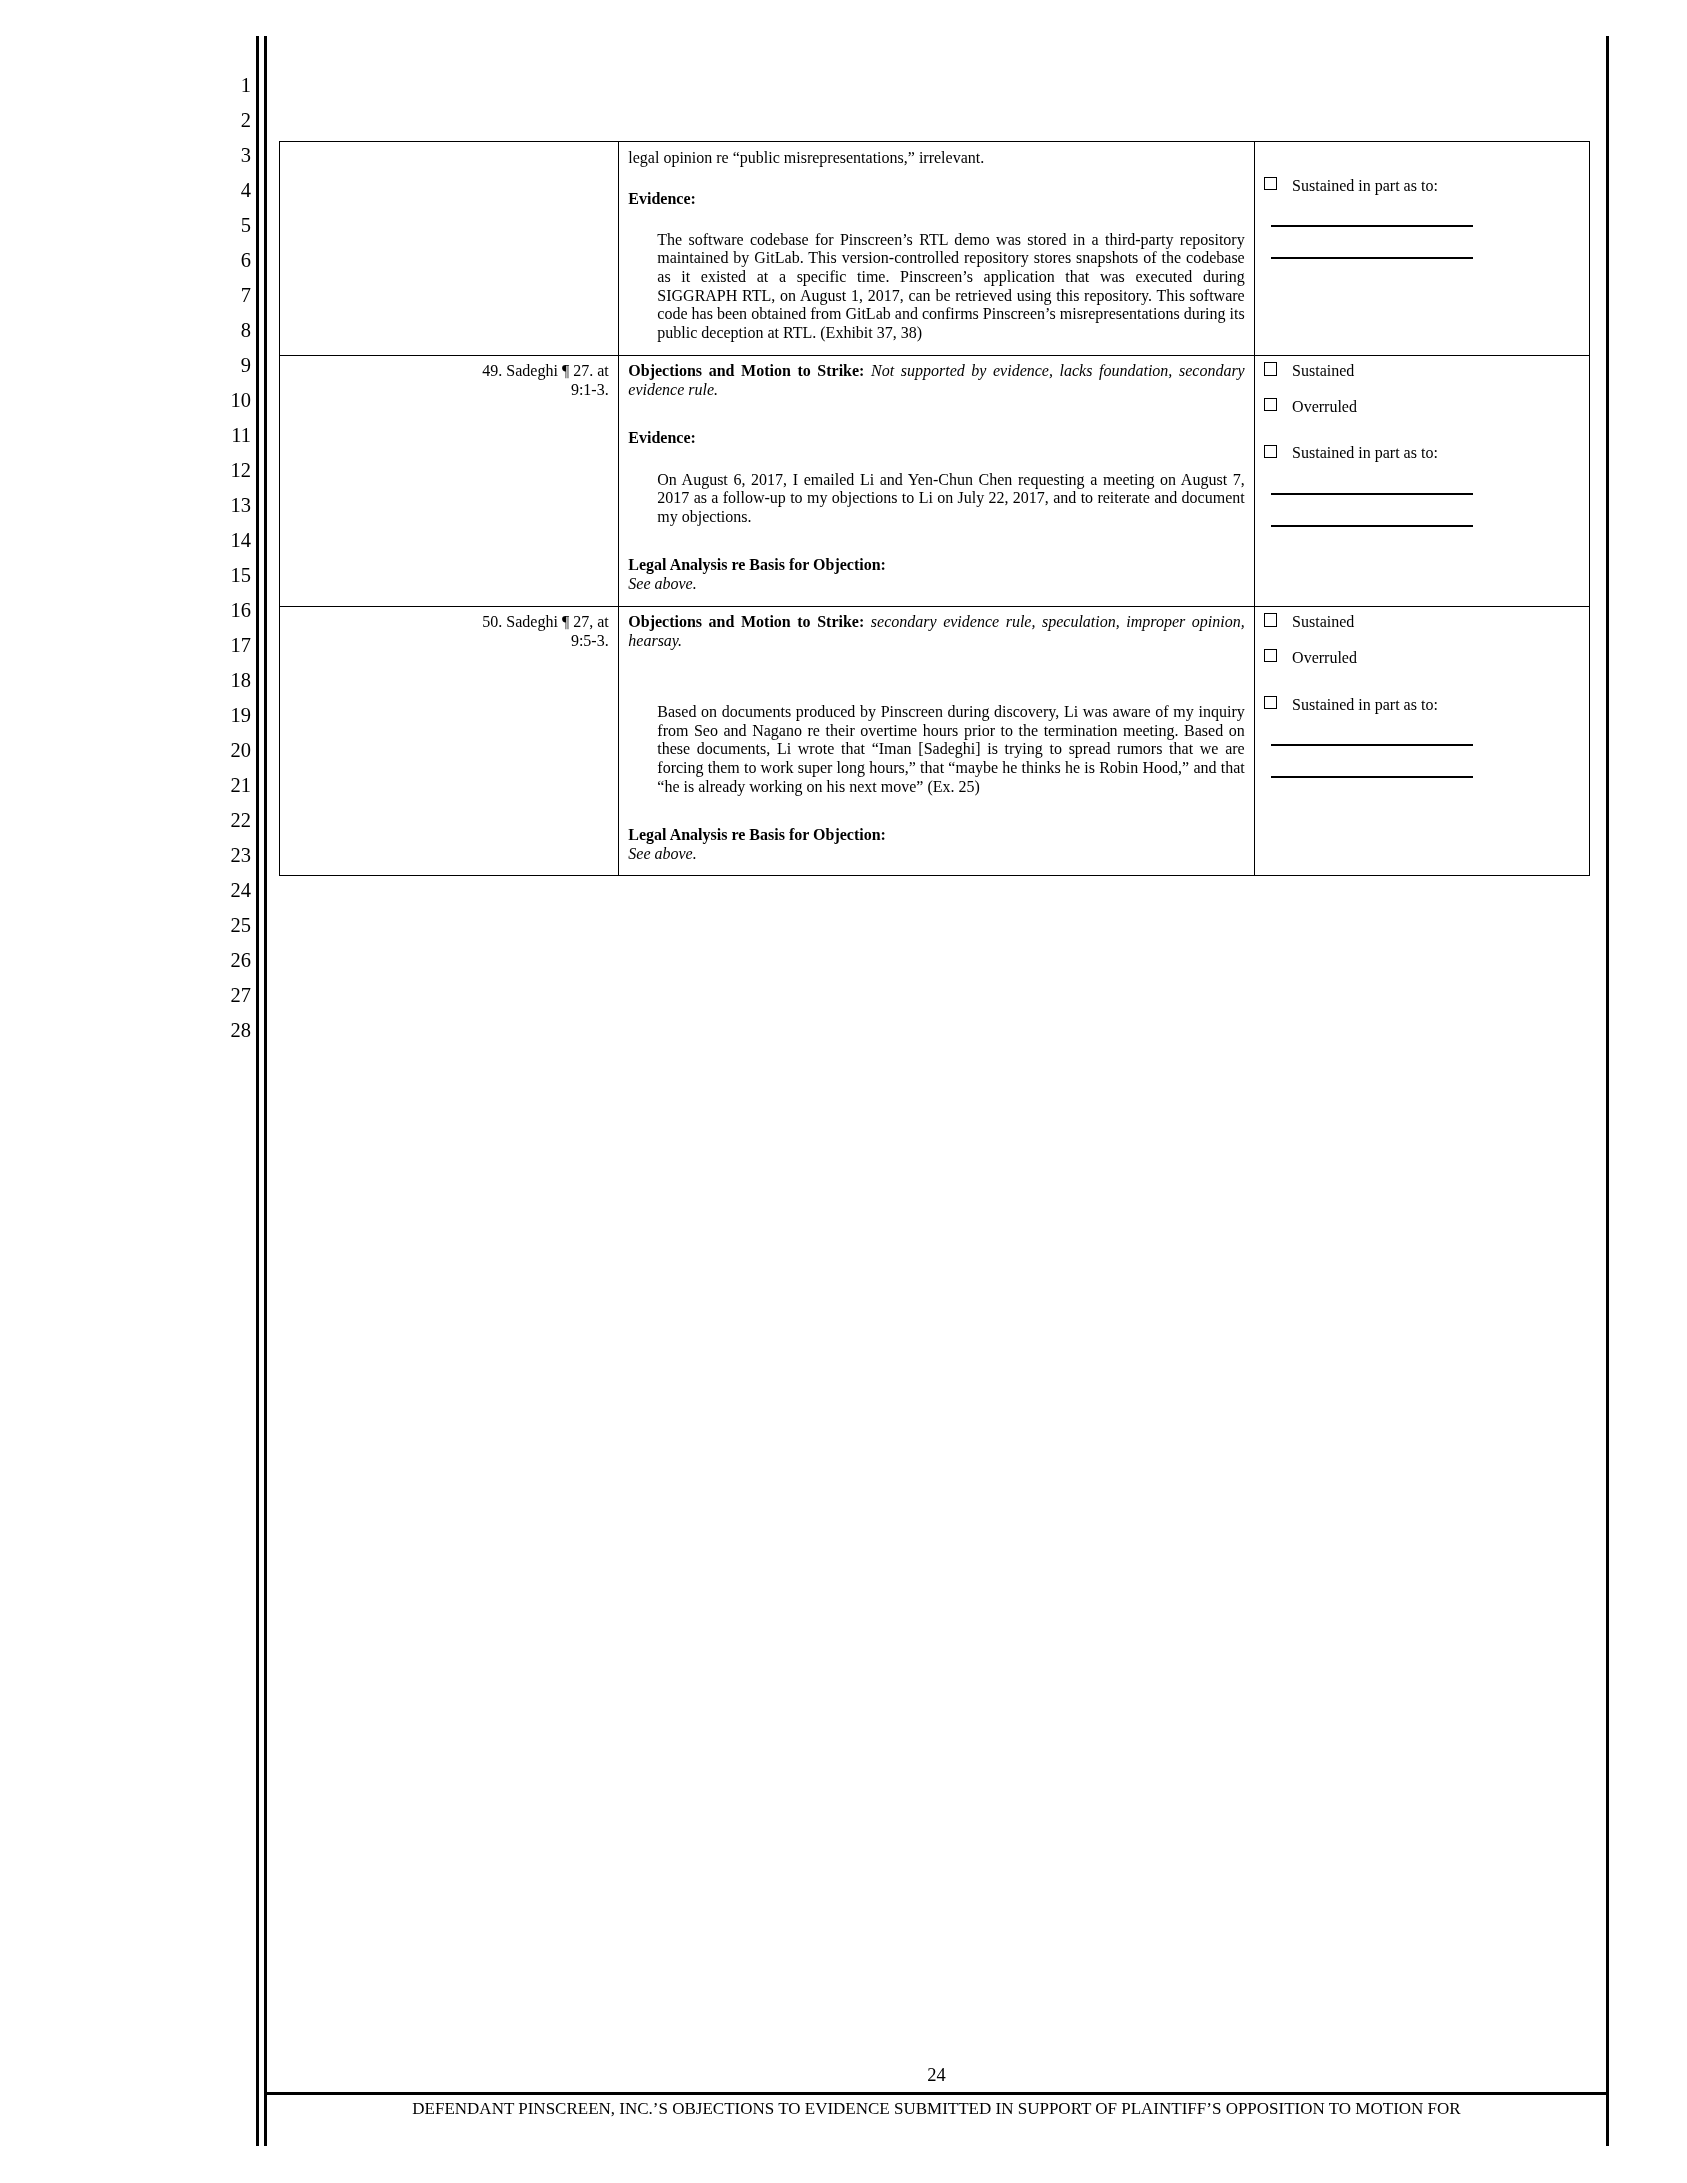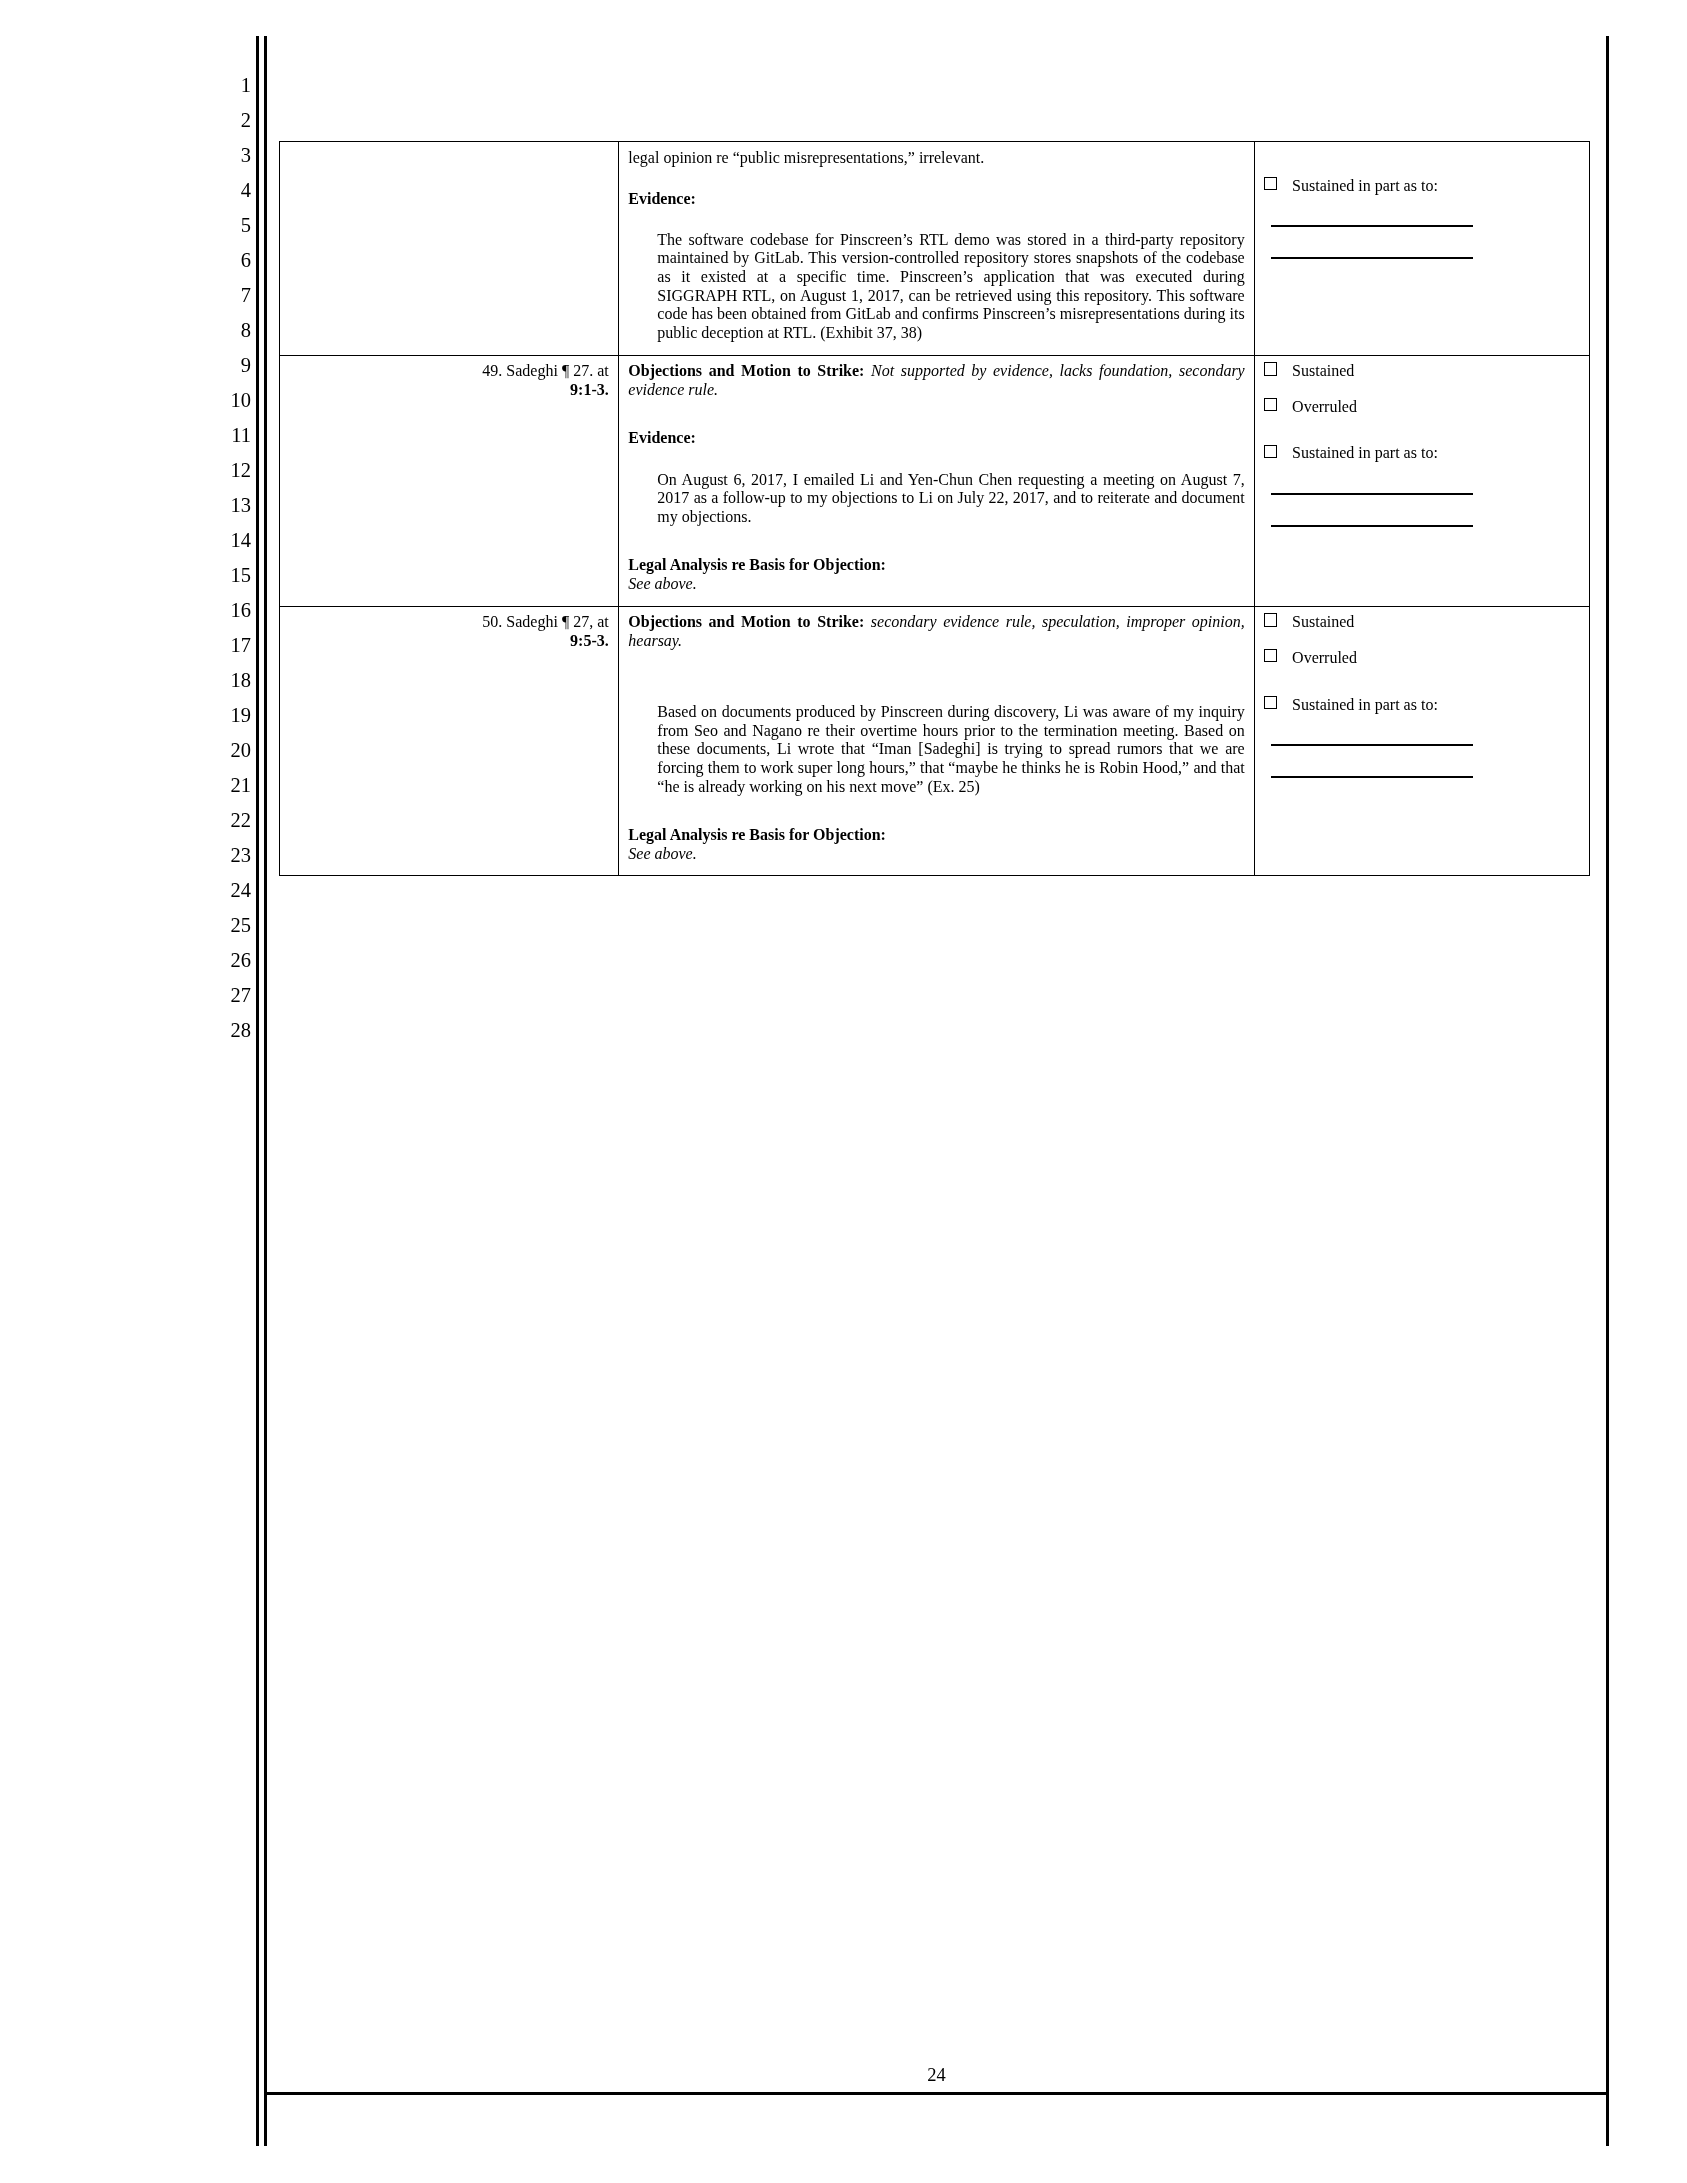--- a/index.html
+++ b/index.html
@@ -61,21 +61,21 @@
   .col-cite   { width: 339px; }
   .col-body   { width: 636px; }
   .col-ruling { width: 335px; }
 
   
   .cite-text {
     padding-left: 34px;
     text-indent: -34px;
     text-align: right;
   }
-  .cite-text .cont { display: block; padding-left: 34px; text-indent: 0; font-weight: bold; }
+  .cite-text .cont { display: block; padding-left: 34px; text-indent: 0; }
 
   
   .just { text-align: justify; text-justify: inter-word; }
   .hang { margin: 0; }
   .blk-head { font-weight: bold; }
   .ital { font-style: italic; }
   .gap-sm { height: 22.5px; }
   .gap-md { height: 30px; }
   .indent-para {
     margin: 0;
@@ -271,14 +271,15 @@
       <span class="blank-rule"></span>
     </td>
   </tr>
 
   </tbody>
 </table>
 
 <div class="page-number">24</div>
 <div class="footer-rule"></div>
 <div class="footer-text">
+  <span>DEFENDANT PINSCREEN, INC.’S OBJECTIONS TO EVIDENCE SUBMITTED IN SUPPORT OF PLAINTIFF’S OPPOSITION TO MOTION FOR</span>
 </div>
 
 
 </body></html>

